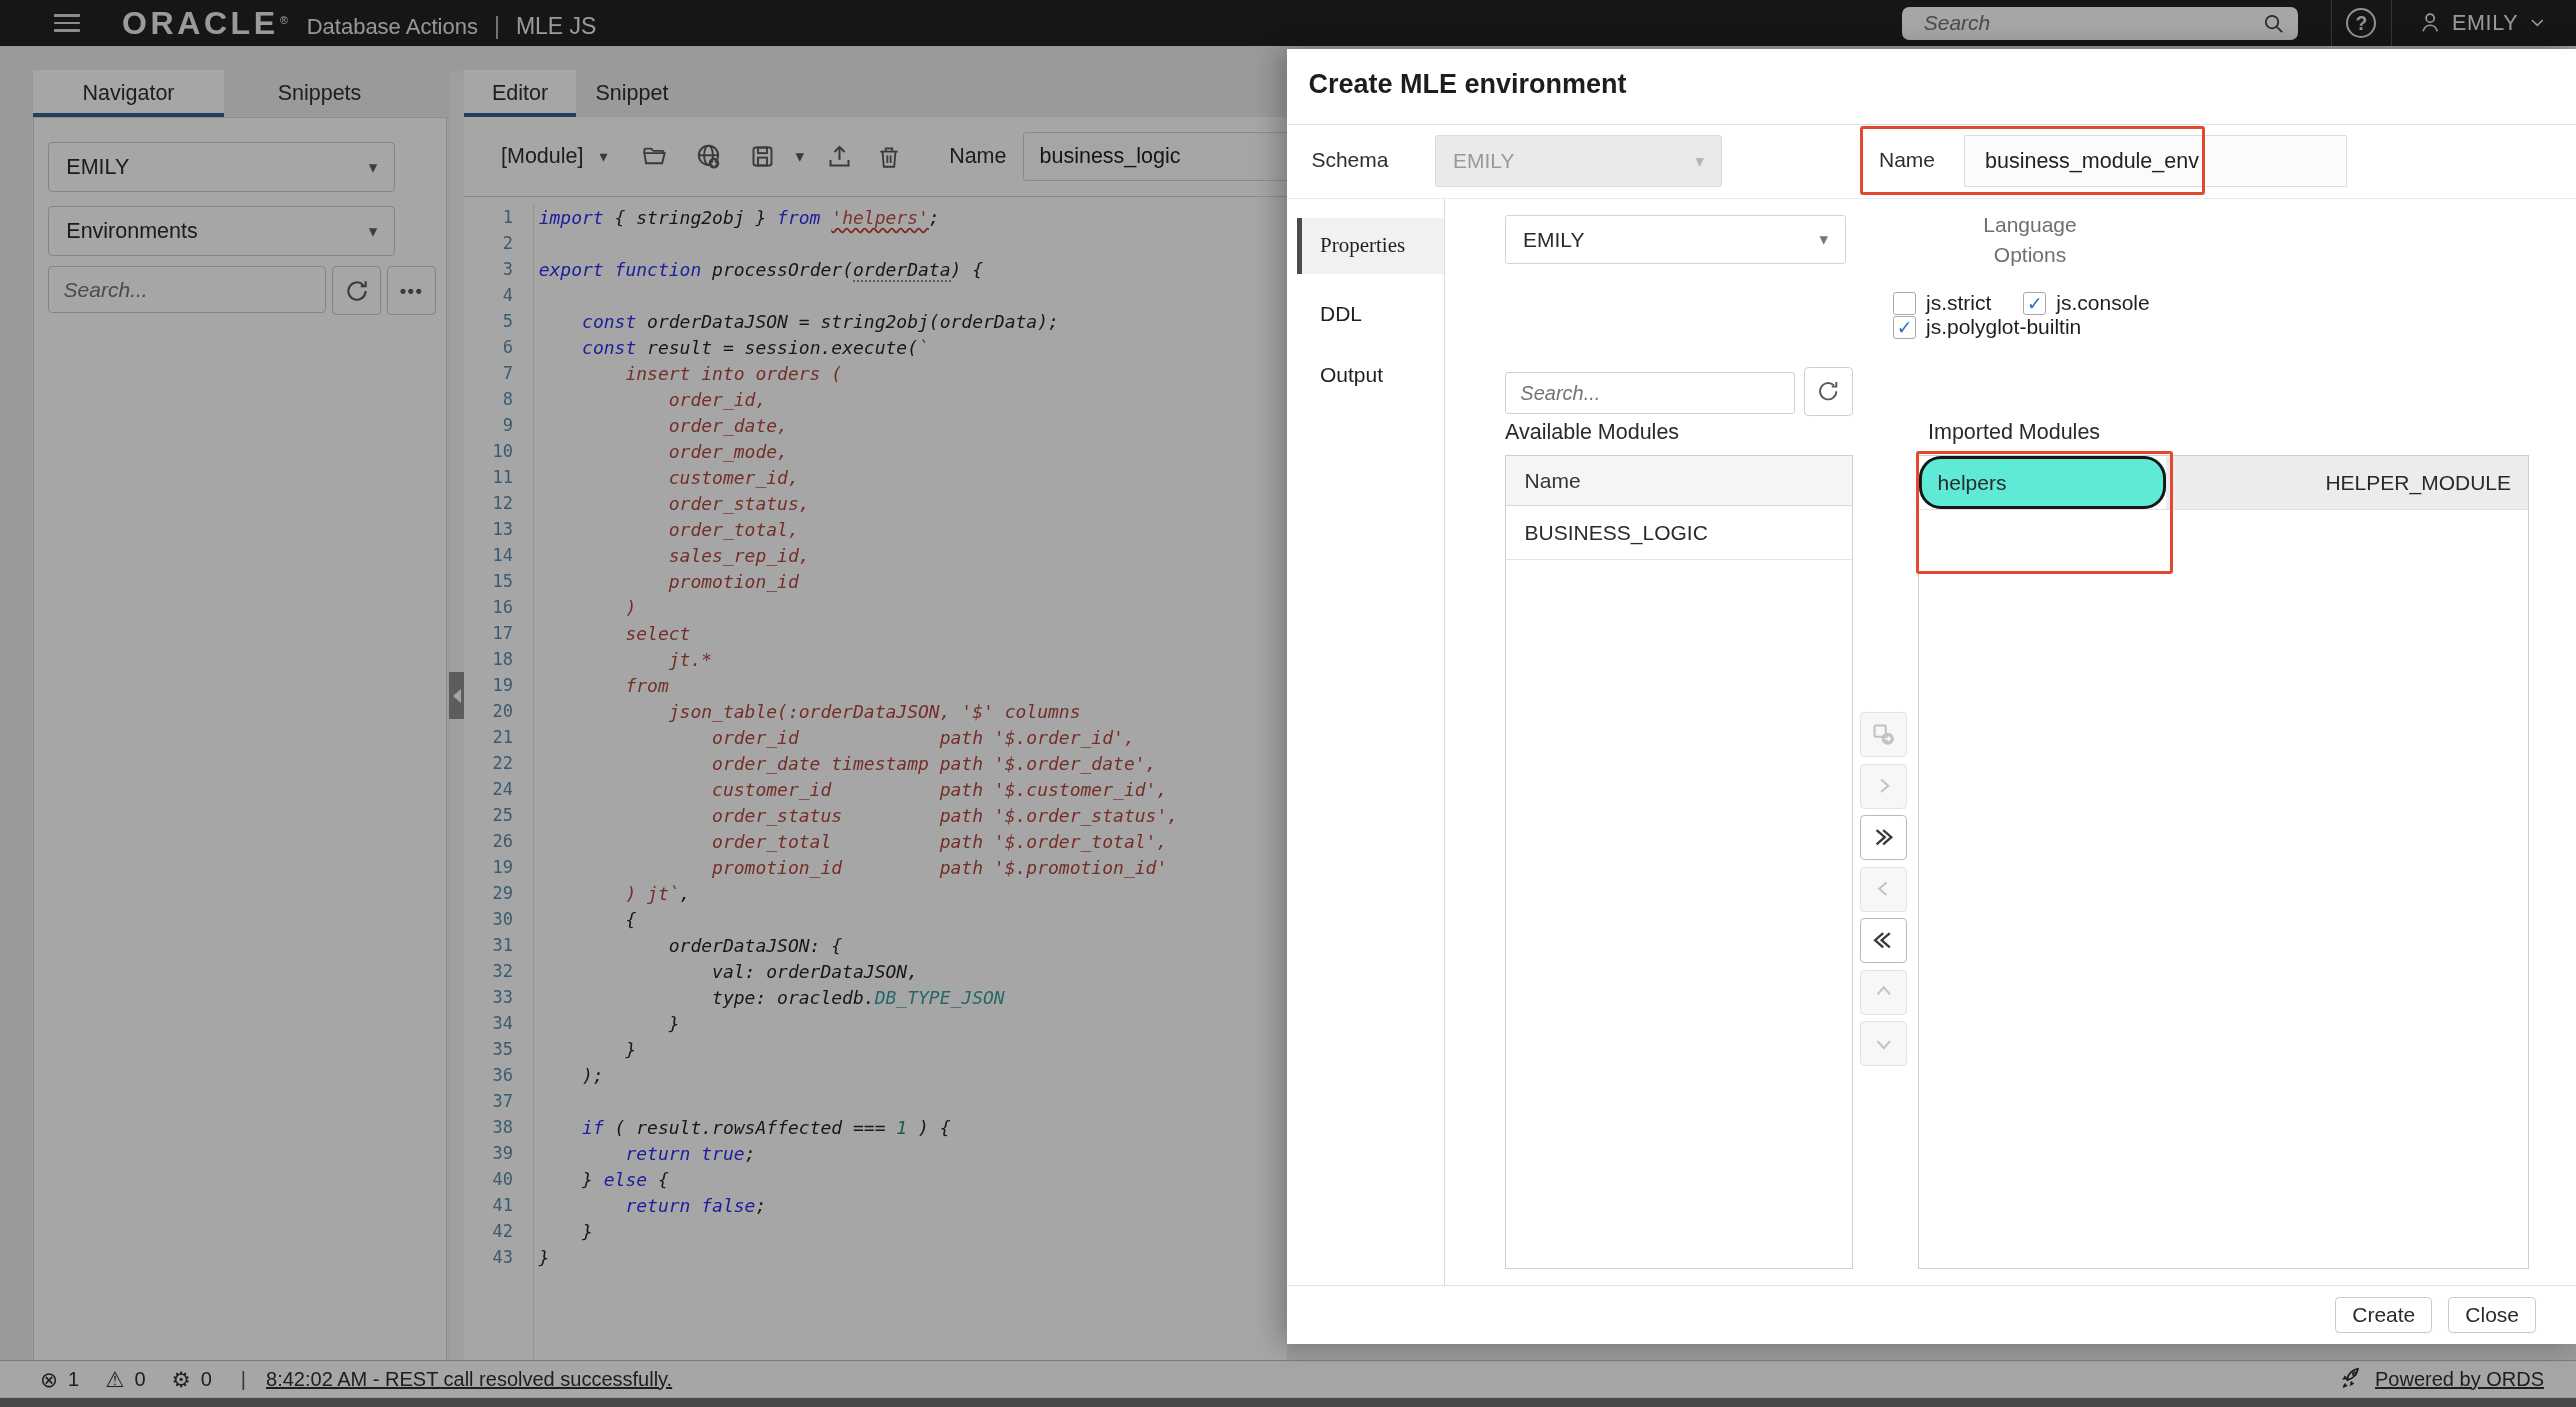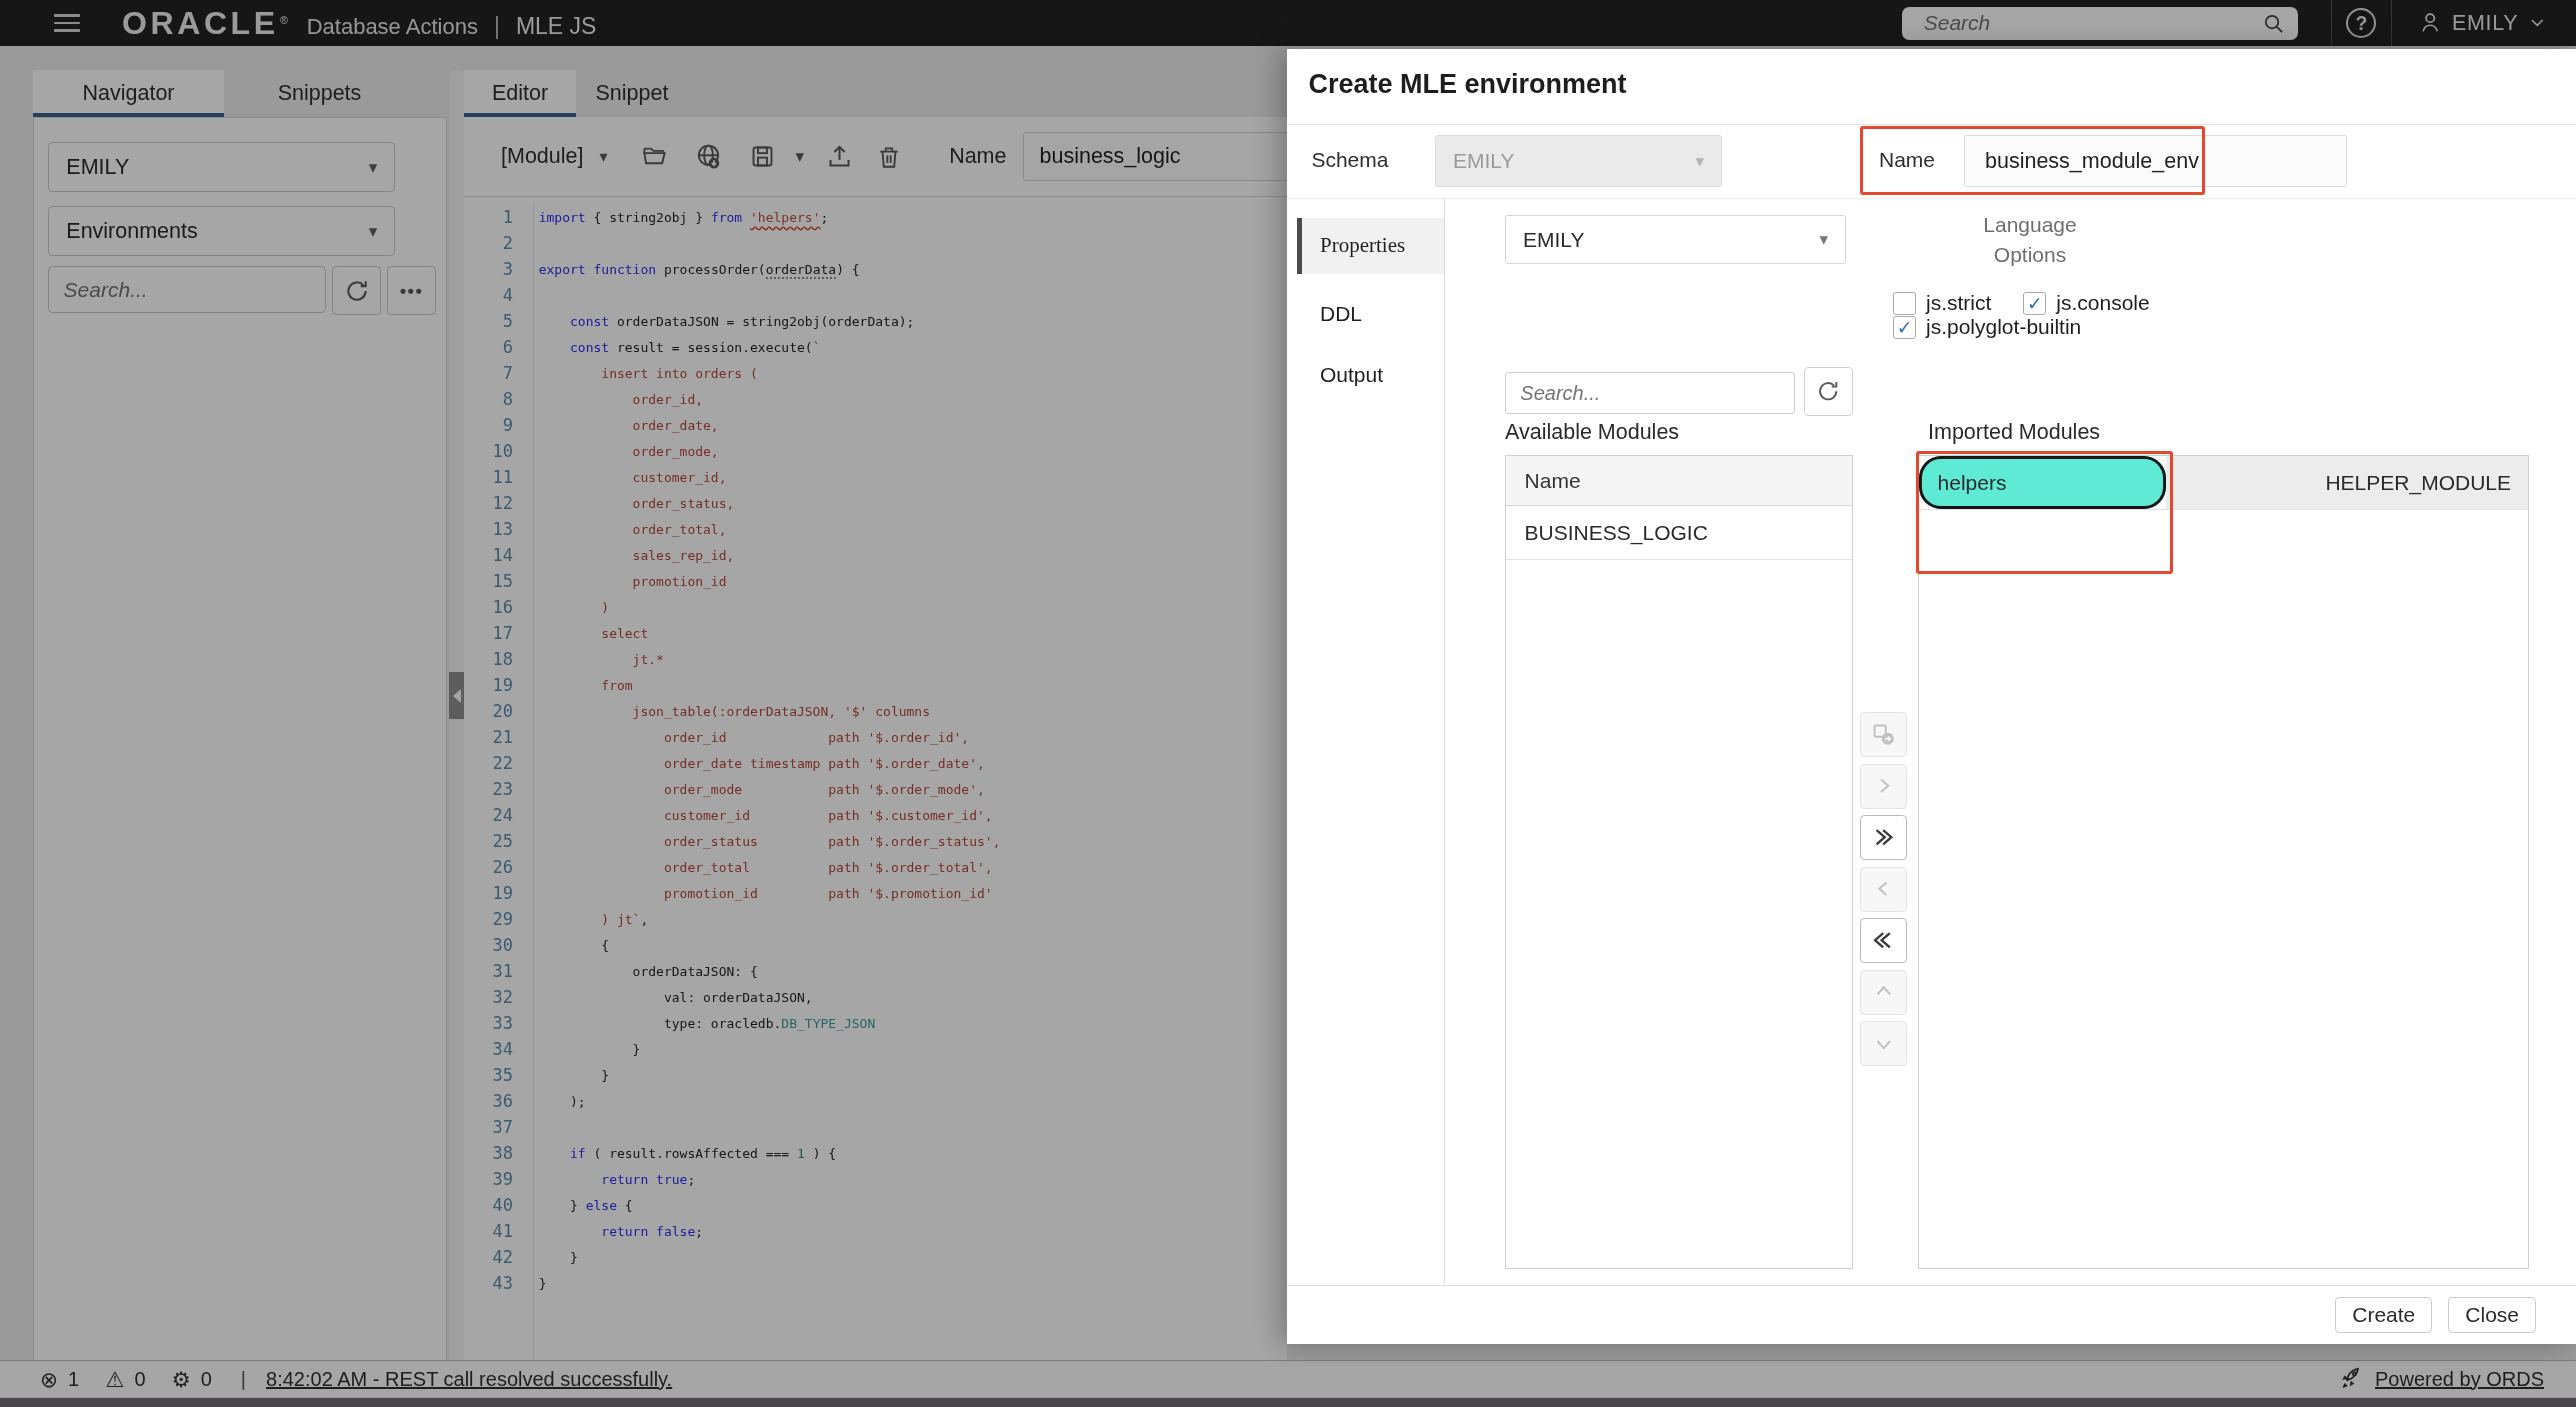--- a/index.html
+++ b/index.html
@@ -68,21 +68,21 @@
   .tb-divider { width: 0.7px; height: 62px; background: #cfcfcf; }
   .name-lbl { font-size: 21.5px; color: #2e2e2e; }
   .name-input { width: 267px; height: 49px; border: 0.7px solid #d5d5d5; border-radius: 2.9px; background: #fdfdfd;
     font-size: 21.5px; color: #1f1f1f; padding: 0 16px; outline: none; font-family: inherit; }
 
   .code-area { position: absolute; left: 0; top: 87px; width: 100%; height: 1156px; overflow: hidden; cursor: text; }
   .code-gutter-line { position: absolute; left: 69px; top: 0; bottom: 0; width: 0.7px; background: #e3e3e3; }
   .code-line { display: flex; height: 26px; align-items: center; }
   .code-ln { width: 69px; flex: 0 0 69px; text-align: right; padding-right: 20px;
     font-family: "DejaVu Sans Mono", monospace; font-size: 17px; color: #5d8cab; }
-  .code-text { font-family: "DejaVu Sans Mono", monospace; font-size: 13px; white-space: pre; color: #262626; padding-left: 5.7px; }
+  .code-text { font-family: "DejaVu Sans Mono", monospace; font-size: 18px; white-space: pre; color: #262626; padding-left: 5.7px; font-style: italic; }
   .cs-k { color: #2e2ef0; }
   .cs-p { color: #262626; }
   .cs-t { color: #b4483c; }
   .cs-s { color: #c25048; text-decoration: underline wavy #cc3a2a; text-underline-offset: 4.3px; }
   .cs-n { color: #2e8c74; }
   .cs-d { color: #3d9d9d; }
   .cs-u { border-bottom: 2.2px dotted #8f8f8f; }
 
   
   .status-bar { position: absolute; left: 0; top: 1360px; width: 2576px; height: 37px; background: #ffffff;
@@ -382,24 +382,20 @@
           </div>
           <div class="code-line">
             <span class="code-ln">21</span>
             <span class="code-text"><span class="cs-t">                order_id             path '$.order_id',</span></span>
           </div>
           <div class="code-line">
             <span class="code-ln">22</span>
             <span class="code-text"><span class="cs-t">                order_date timestamp path '$.order_date',</span></span>
           </div>
           <div class="code-line">
-            <span class="code-ln">23</span>
-            <span class="code-text"><span class="cs-t">                order_mode           path '$.order_mode',</span></span>
-          </div>
-          <div class="code-line">
             <span class="code-ln">24</span>
             <span class="code-text"><span class="cs-t">                customer_id          path '$.customer_id',</span></span>
           </div>
           <div class="code-line">
             <span class="code-ln">25</span>
             <span class="code-text"><span class="cs-t">                order_status         path '$.order_status',</span></span>
           </div>
           <div class="code-line">
             <span class="code-ln">26</span>
             <span class="code-text"><span class="cs-t">                order_total          path '$.order_total',</span></span>

